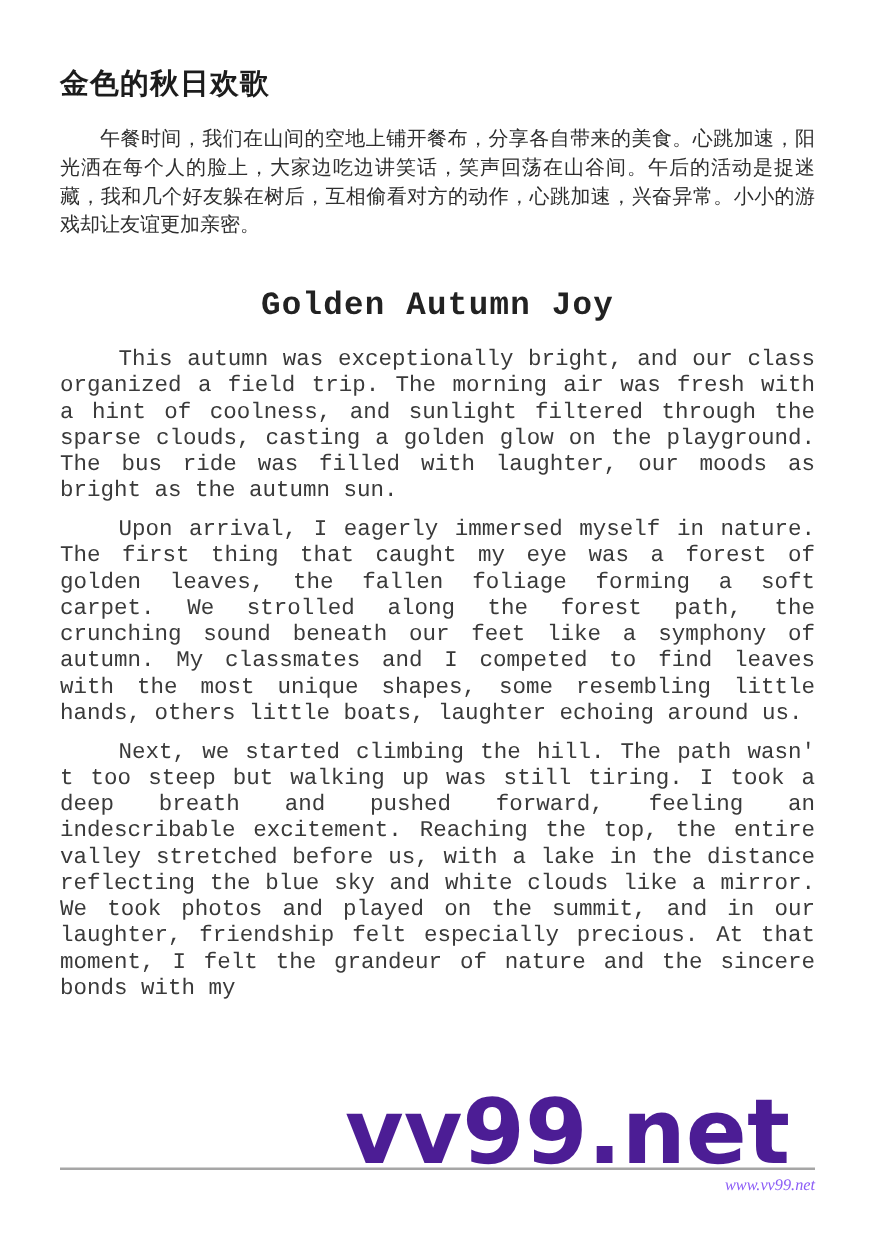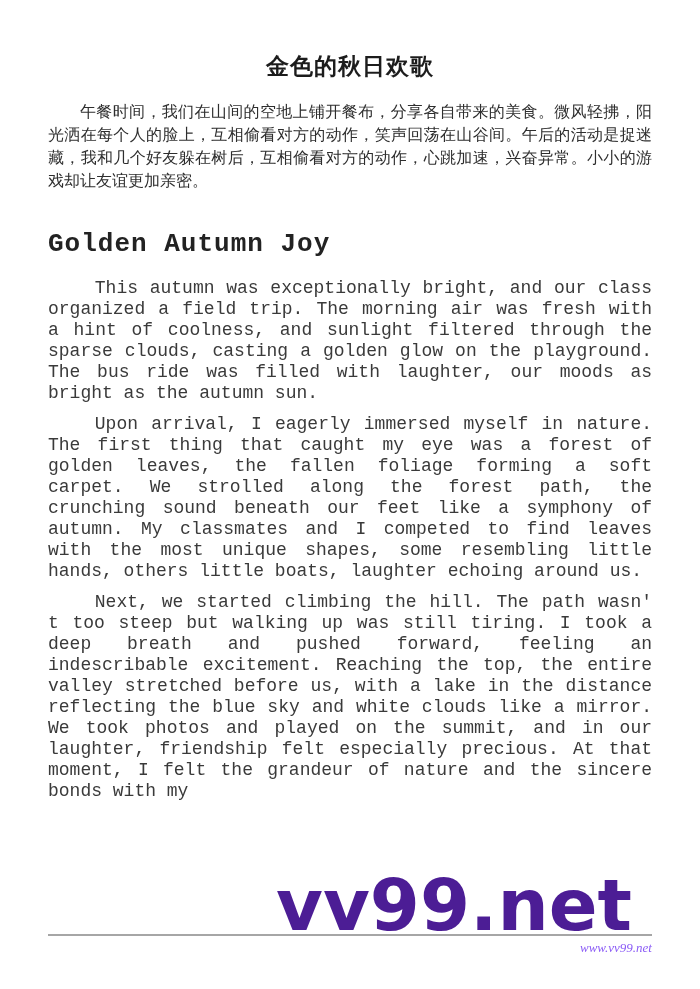--- a/index.html
+++ b/index.html
@@ -11,39 +11,40 @@
     overflow: hidden;
     font-family: "Liberation Serif", serif;
   }
   .content {
     position: relative;
     z-index: 1;
     padding: 52px 48px 0 48px;
   }
   .zh-title {
     margin: 0 0 20px 0;
-    text-align: center;
+    text-align: left;
     font-family: "Liberation Sans", sans-serif;
     font-weight: bold;
     font-size: 23px;
     line-height: 28px;
     letter-spacing: 1px;
     color: #1c1c1c;
   }
   .zh-para {
     margin: 0 0 9px 0;
     text-indent: 2em;
     text-align: justify;
     font-family: "Liberation Serif", serif;
     font-size: 16px;
     line-height: 23px;
     color: #2e2e2e;
   }
   .en-title {
     margin: 36px 0 18px 0;
+    text-align: center;
     font-family: "Liberation Mono", monospace;
     font-weight: bold;
     font-size: 26px;
     line-height: 32px;
     color: #222222;
     letter-spacing: 1px;
   }
   .en-para {
     margin: 0 0 10px 0;
     text-indent: 2.6em;
@@ -92,21 +93,21 @@
 
   <div class="watermark">vv99.net</div>
 
   <div class="content">
 
     <h1 class="zh-title">金色的秋日欢歌</h1>
 
 
 
 
-    <p class="zh-para">午餐时间，我们在山间的空地上铺开餐布，分享各自带来的美食。微风轻拂，阳光洒在每个人的脸上，互相偷看对方的动作，笑声回荡在山谷间。午后的活动是捉迷藏，我和几个好友躲在树后，互相偷看对方的动作，心跳加速，兴奋异常。小小的游戏却让友谊更加亲密。</p>
+    <p class="zh-para">午餐时间，我们在山间的空地上铺开餐布，分享各自带来的美食。心跳加速，阳光洒在每个人的脸上，大家边吃边讲笑话，笑声回荡在山谷间。午后的活动是捉迷藏，我和几个好友躲在树后，互相偷看对方的动作，心跳加速，兴奋异常。小小的游戏却让友谊更加亲密。</p>
 
 
     <h2 class="en-title">Golden Autumn Joy</h2>
 
     <p class="en-para">This autumn was exceptionally bright, and our class organized a field trip. The morning air was fresh with a hint of coolness, and sunlight filtered through the sparse clouds, casting a golden glow on the playground. The bus ride was filled with laughter, our moods as bright as the autumn sun.</p>
 
     <p class="en-para">Upon arrival, I eagerly immersed myself in nature. The first thing that caught my eye was a forest of golden leaves, the fallen foliage forming a soft carpet. We strolled along the forest path, the crunching sound beneath our feet like a symphony of autumn. My classmates and I competed to find leaves with the most unique shapes, some resembling little hands, others little boats, laughter echoing around us.</p>
 
     <p class="en-para">Next, we started climbing the hill. The path wasn' t too steep but walking up was still tiring. I took a deep breath and pushed forward, feeling an indescribable excitement. Reaching the top, the entire valley stretched before us, with a lake in the distance reflecting the blue sky and white clouds like a mirror. We took photos and played on the summit, and in our laughter, friendship felt especially precious. At that moment, I felt the grandeur of nature and the sincere bonds with my</p>
 

